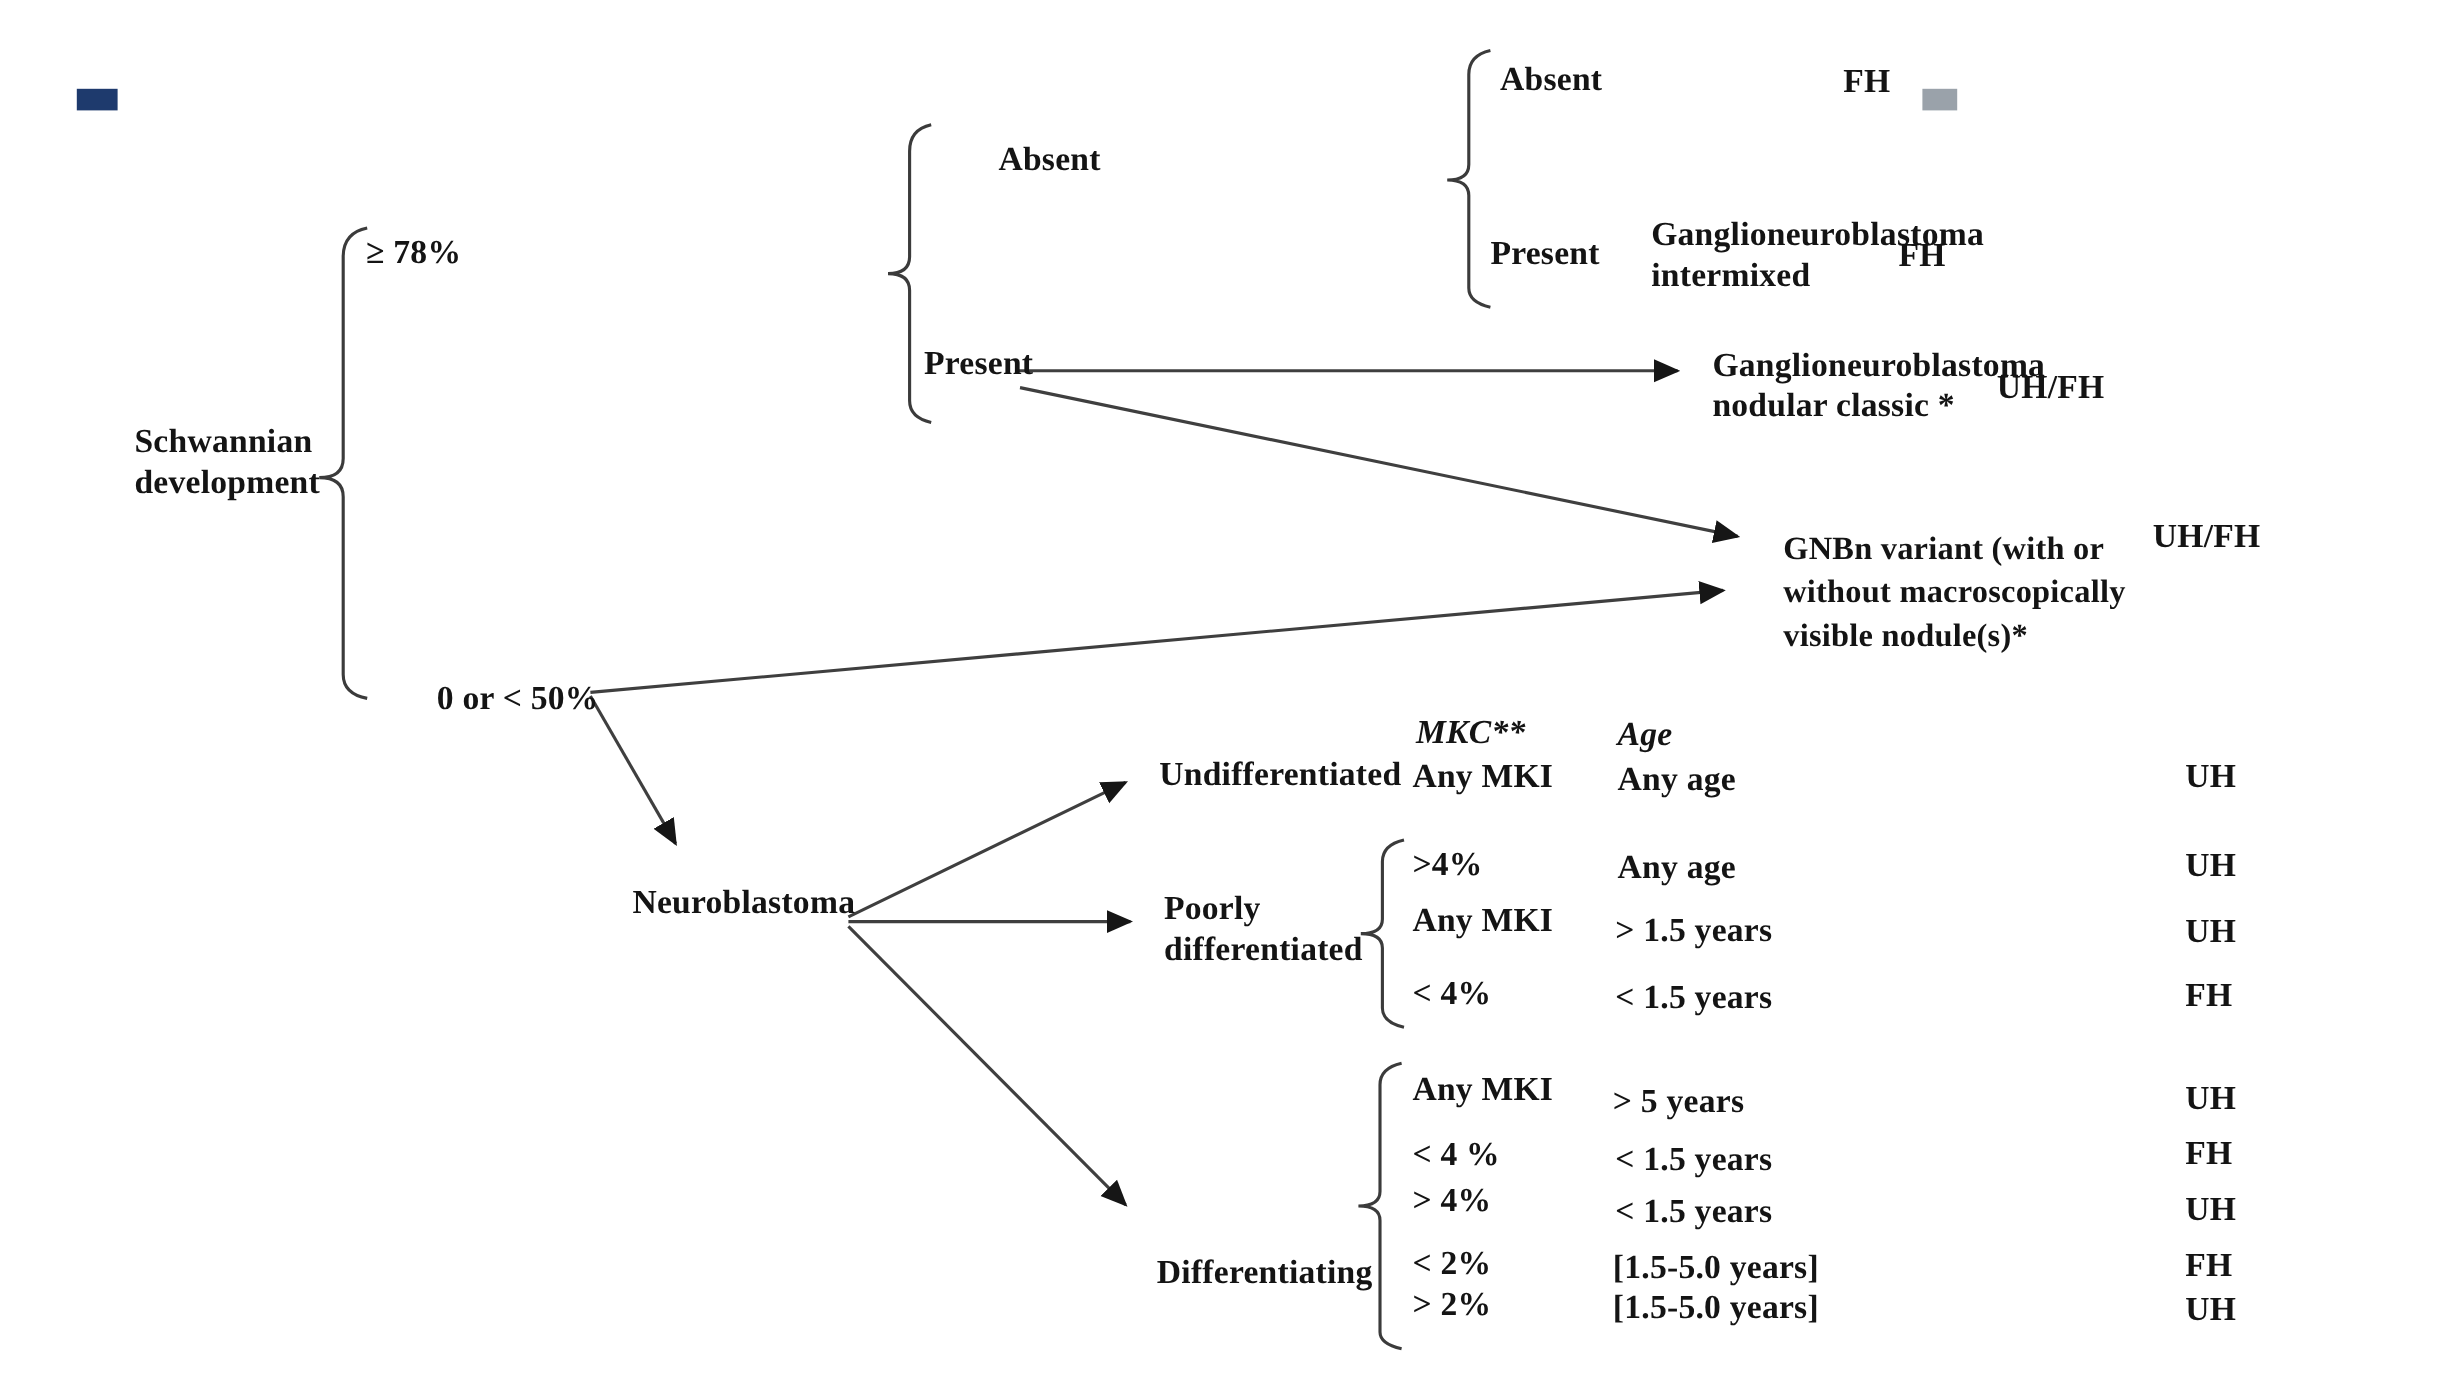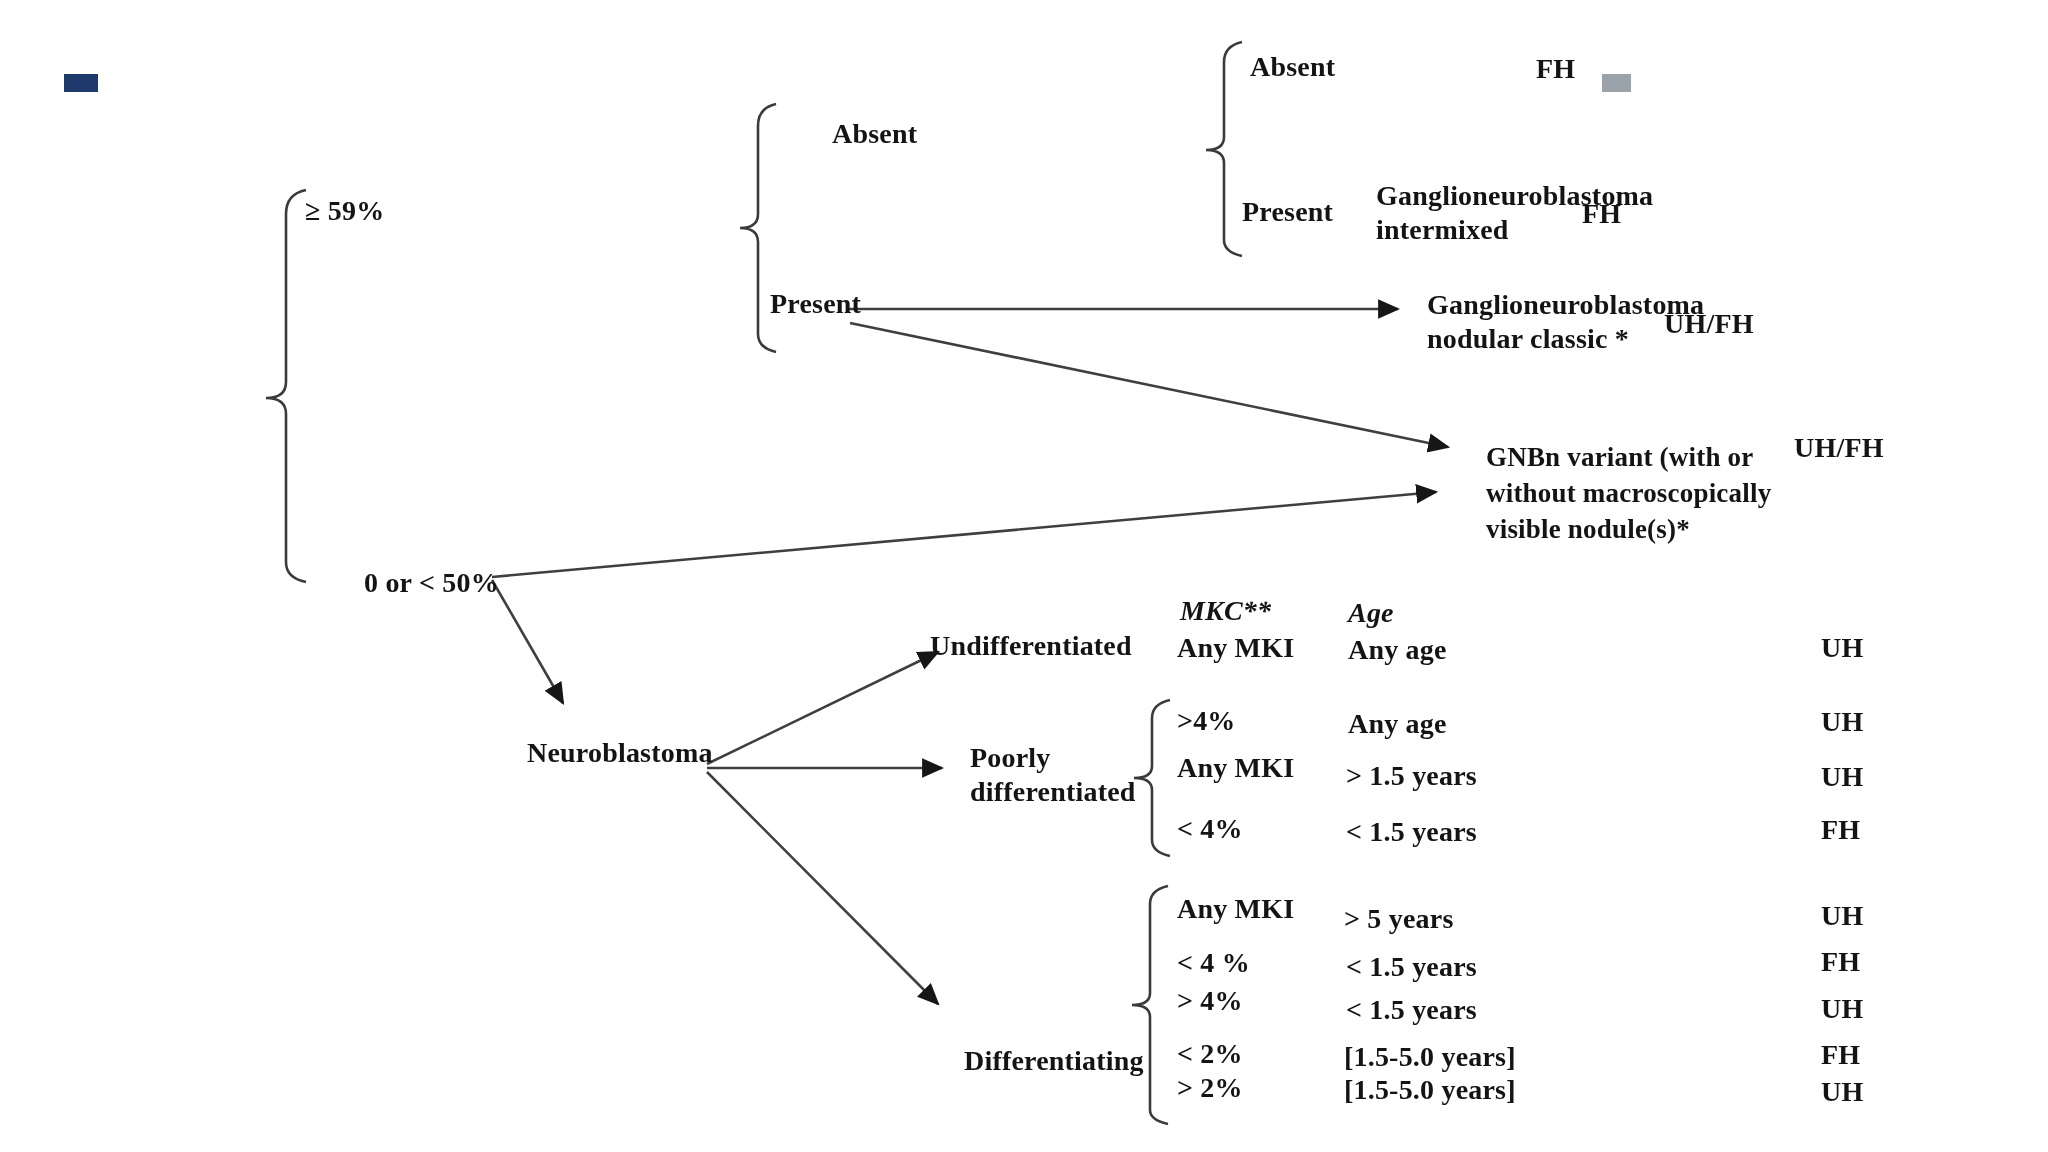--- a/index.html
+++ b/index.html
@@ -27,21 +27,21 @@
   #macro-present{left:770px;top:287px;}
   #micro-label{left:977px;top:100px;}
   #micro-absent{left:1250px;top:50px;}
   #micro-present{left:1242px;top:195px;}
   #gn-maturing{left:1342px;top:32px;}   #gn-maturing-h{left:1536px;top:52px;}
   #gnb-intermixed{left:1376px;top:179px;} #gnb-intermixed-h{left:1582px;top:197px;}
   #gnb-nodular{left:1427px;top:288px;}  #gnb-nodular-h{left:1664px;top:307px;}
   #gnbn-variant{left:1486px;top:439px;font-size:27px;line-height:36px;} #gnbn-variant-h{left:1794px;top:431px;}
   #hdr-mki{left:1180px;top:594px;} #hdr-age{left:1348px;top:596px;}
   #nb-label{left:527px;top:736px;}
-  #undiff-label{left:930px;top:629px;}
+  #undiff-label{left:966px;top:629px;}
   #undiff-mki{left:1177px;top:631px;} #undiff-age{left:1348px;top:633px;} #undiff-h{left:1821px;top:631px;}
   #poorly-label{left:970px;top:741px;}
   #p0-mki{left:1177px;top:704px;} #p0-age{left:1348px;top:707px;} #p0-h{left:1821px;top:705px;}
   #p1-mki{left:1177px;top:751px;} #p1-age{left:1346px;top:759px;} #p1-h{left:1821px;top:760px;}
   #p2-mki{left:1177px;top:812px;} #p2-age{left:1346px;top:815px;} #p2-h{left:1821px;top:813px;}
   #diff-label{left:964px;top:1044px;}
   #d0-mki{left:1177px;top:892px;} #d0-age{left:1344px;top:902px;} #d0-h{left:1821px;top:899px;}
   #d1-mki{left:1177px;top:946px;} #d1-age{left:1346px;top:950px;} #d1-h{left:1821px;top:945px;}
   #d2-mki{left:1177px;top:984px;} #d2-age{left:1346px;top:993px;} #d2-h{left:1821px;top:992px;}
   #d3-mki{left:1177px;top:1037px;} #d3-age{left:1344px;top:1040px;} #d3-h{left:1821px;top:1038px;}
@@ -70,21 +70,23 @@
 
     <line x1="846" y1="309" x2="1398" y2="309" marker-end="url(#ah)"></line>
     <line x1="850" y1="323" x2="1448" y2="447" marker-end="url(#ah)"></line>
     <line x1="492" y1="577" x2="1436" y2="492" marker-end="url(#ah)"></line>
     <line x1="492" y1="580" x2="563" y2="703" marker-end="url(#ah)"></line>
     <line x1="707" y1="764" x2="938" y2="652" marker-end="url(#ah)"></line>
     <line x1="707" y1="768" x2="942" y2="768" marker-end="url(#ah)"></line>
     <line x1="707" y1="772" x2="938" y2="1004" marker-end="url(#ah)"></line>
   </svg>
 
-  <div class="t" id="ge50-label">≥ 59%</div>
+  <div class="t" id="root-label">Schwannian
+development</div>
+  <div class="t" id="ge50-label">≥ 78%</div>
   <div class="t" id="lt50-label">0 or &lt; 50%</div>
   <div class="t" id="macro-absent">Absent</div>
   <div class="t" id="macro-present">Present</div>
   <div class="t" id="micro-absent">Absent</div>
   <div class="t" id="micro-present">Present</div>
   <div class="t" id="nb-label">Neuroblastoma</div>
 
   <div class="t" id="gn-maturing-h">FH</div>
   <div class="t" id="gnb-intermixed">Ganglioneuroblastoma
 intermixed</div>

